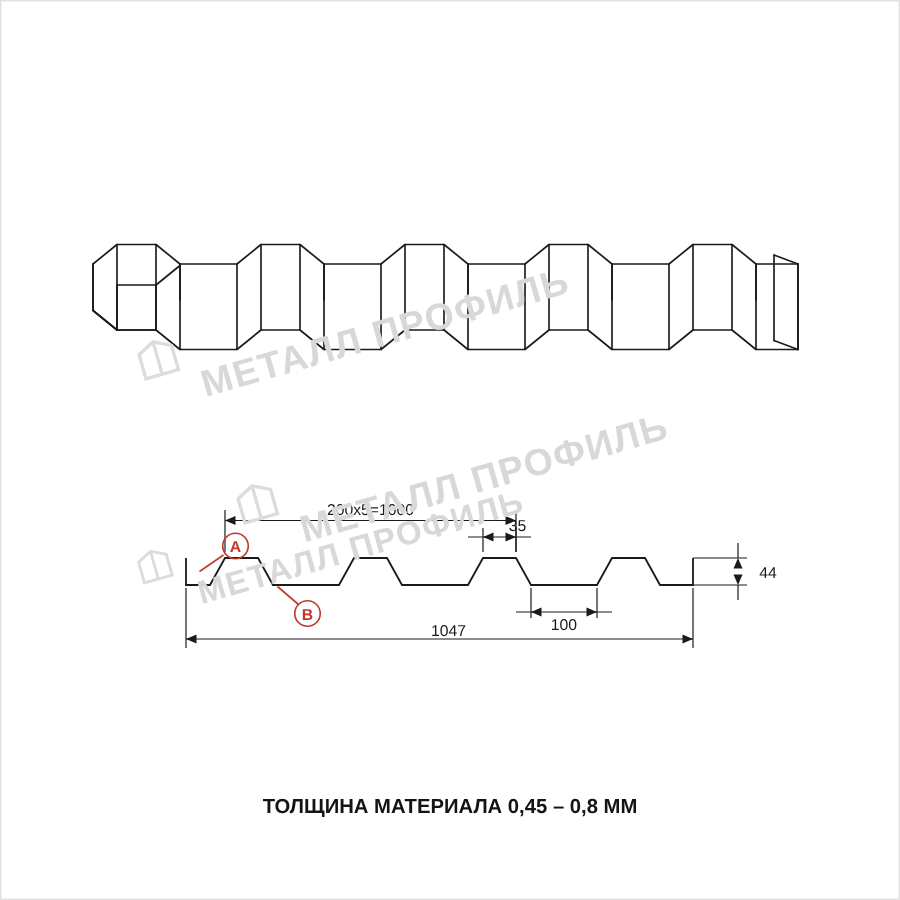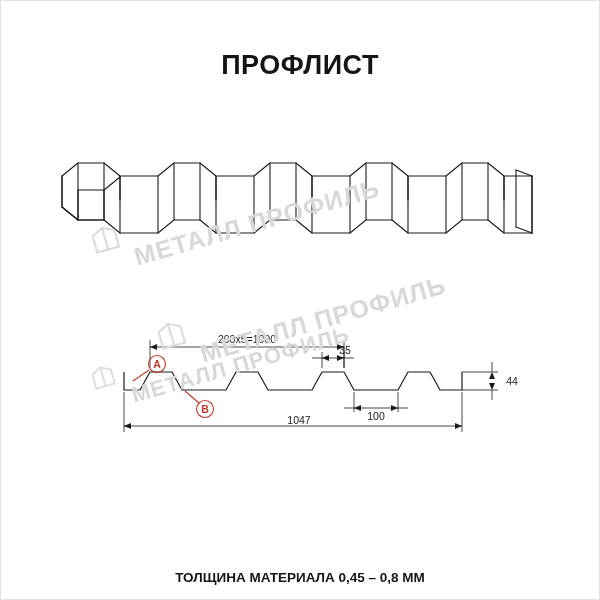--- a/index.html
+++ b/index.html
@@ -54,21 +54,20 @@
   }
   .footer-note {
     position: absolute;
     top: 530px;
     left: 0;
     width: 600px;
     text-align: center;
     font-size: 13.5px;
     font-weight: bold;
     color: #141414;
-    margin-top: 40px;
   }
   .svg-layer {
     position: absolute;
     left: 0;
     top: 0;
   }
   .wm {
     position: absolute;
     color: #d8d8d8;
     font-size: 25px;
@@ -91,21 +90,20 @@
   .wm-logo-2 { left: 158px; top: 320px; }
   .wm-logo-3 { left: 92px; top: 364px; width: 32px; height: 26px; }
 </style>
 </head>
 <body>
 
 <div class="page">
 
   <div class="border-frame"></div>
 
-  <div class="title">ПРОФЛИСТ</div>
 
   <svg class="svg-layer" width="600" height="600" viewBox="0 0 600 600">
 
     <g fill="none" stroke="#1a1a1a" stroke-width="1.1" stroke-linejoin="round" stroke-linecap="round">
 
       <path d="M62,176 L78,163 L104,163 L120,176 L120,200
                M120,176 L158,176 L174,163 L200,163 L216,176 L216,200
                M216,176 L254,176 L270,163 L296,163 L312,176 L312,200
                M312,176 L350,176 L366,163 L392,163 L408,176 L408,200
                M408,176 L446,176 L462,163 L488,163 L504,176 L504,200

